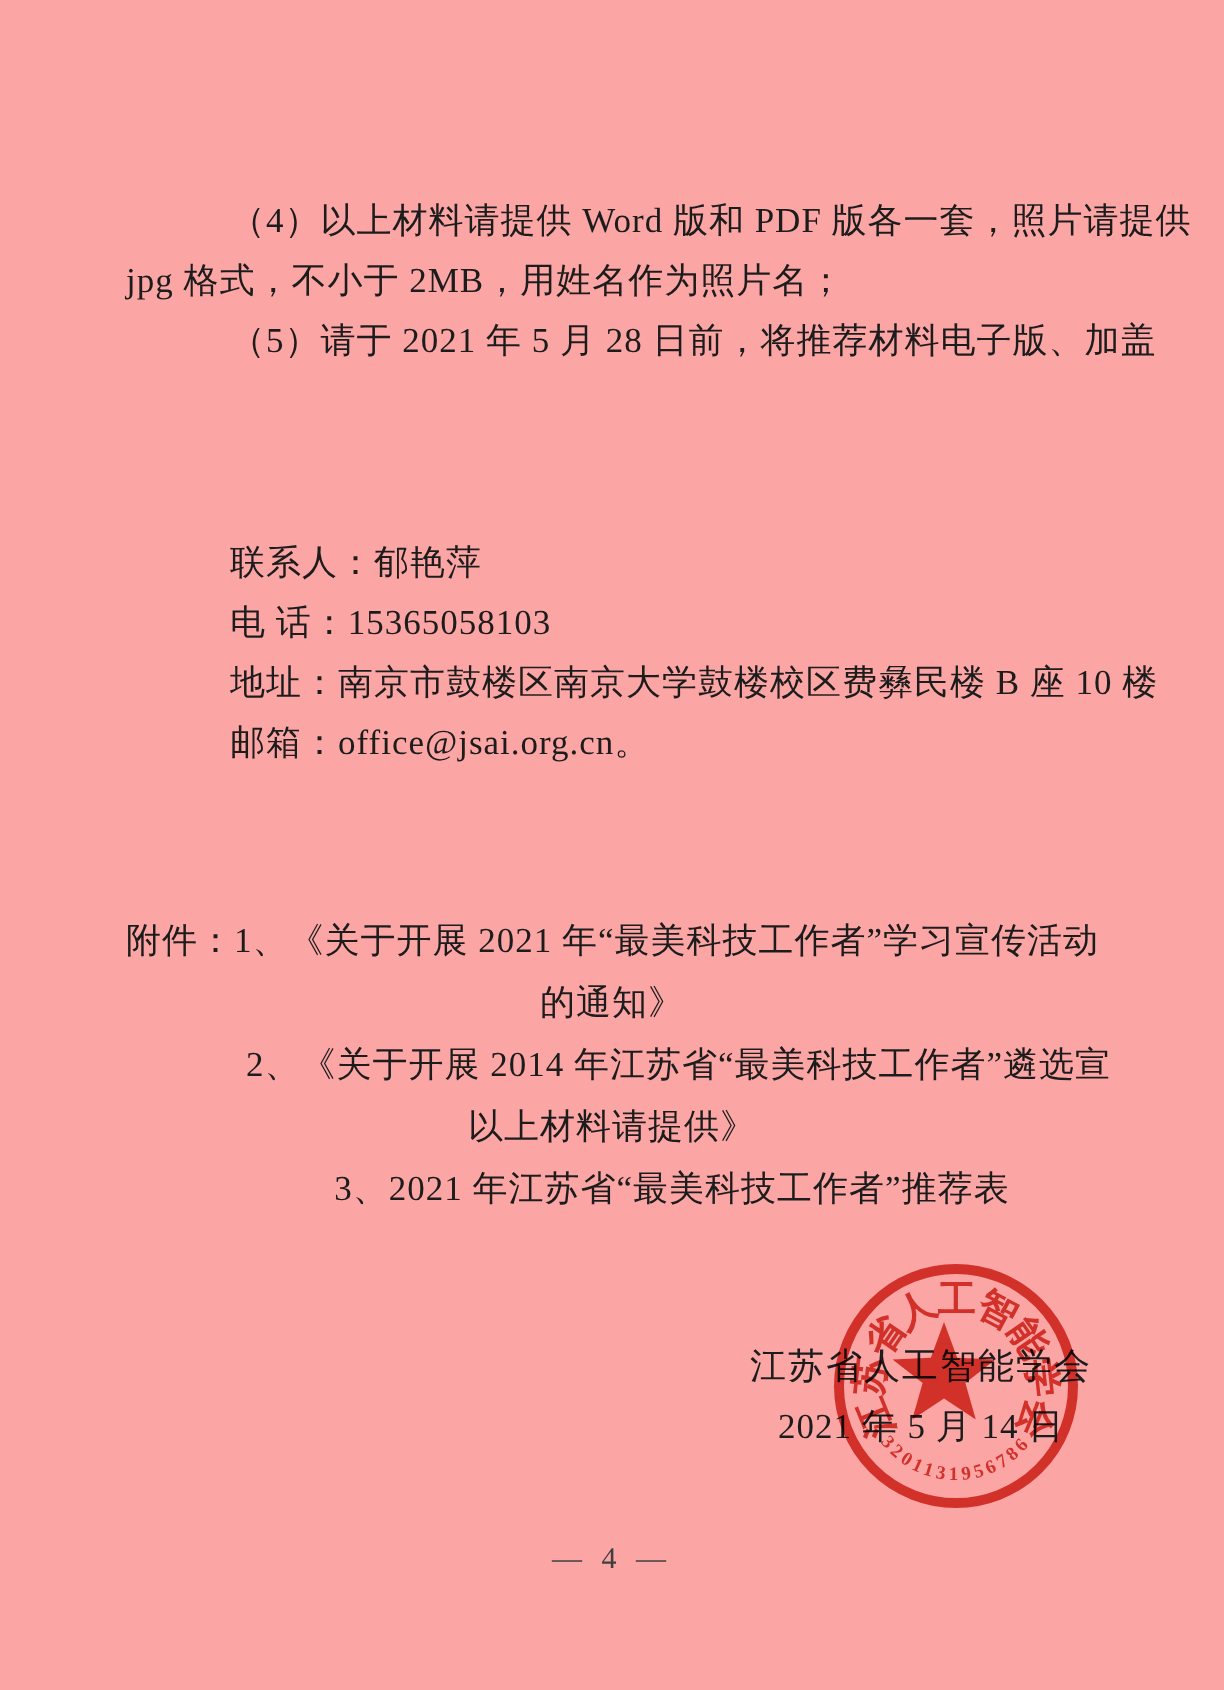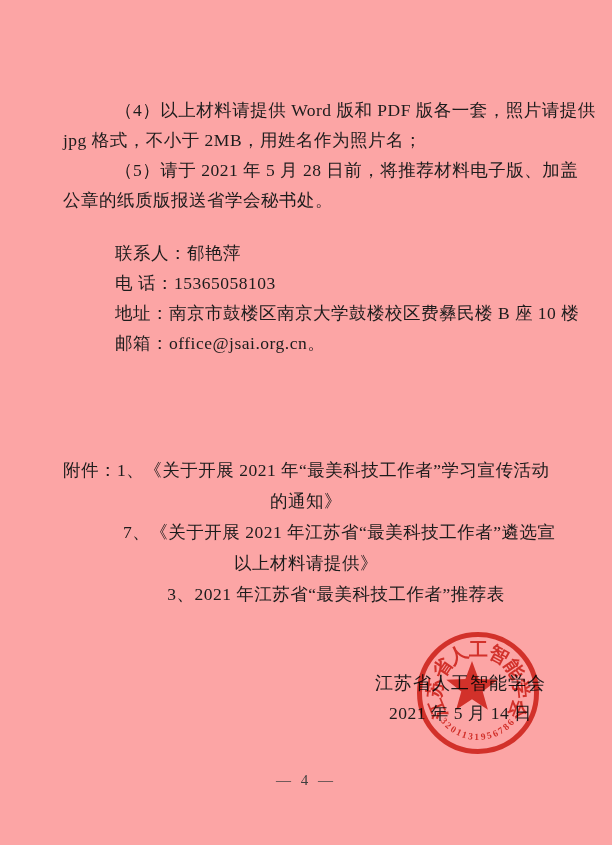--- a/index.html
+++ b/index.html
@@ -15,21 +15,21 @@
   .block{position:absolute;left:63px;right:63px;}
   .line{
     font-size:17.5px;
     line-height:30px;
     white-space:nowrap;
     letter-spacing:0.5px;
   }
   .indent{padding-left:52px;}
   .indent-lg{padding-left:60px;}
   .block-paragraphs{top:95px;}
-  .block-contact{top:238px;}
+  .block-contact{top:266px;}
   .block-attachments{top:455px;}
   .line-attach{line-height:31px;text-align:center;}
   .signature{
     position:absolute;
     right:66px;top:668px;
     display:flex;flex-direction:column;align-items:center;
     z-index:1;
   }
   .signature .org{font-size:18px;line-height:30px;letter-spacing:1px;white-space:nowrap;}
   .signature .date{font-size:17.5px;line-height:30px;letter-spacing:0.5px;white-space:nowrap;}
@@ -59,34 +59,33 @@
 </style>
 </head>
 <body>
 
 <div class="page">
 
   <div class="block block-paragraphs">
     <div class="line indent">（4）以上材料请提供 Word 版和 PDF 版各一套，照片请提供</div>
     <div class="line">jpg 格式，不小于 2MB，用姓名作为照片名；</div>
     <div class="line indent">（5）请于 2021 年 5 月 28 日前，将推荐材料电子版、加盖</div>
-    <div class="line">公章的纸质版报送省学会秘书处。</div>
   </div>
 
   <div class="block block-contact">
     <div class="line indent">联系人：郁艳萍</div>
     <div class="line indent">电 话：15365058103</div>
     <div class="line indent">地址：南京市鼓楼区南京大学鼓楼校区费彝民楼 B 座 10 楼</div>
     <div class="line indent">邮箱：office@jsai.org.cn。</div>
   </div>
 
   <div class="block block-attachments">
     <div class="line line-attach">附件：1、《关于开展 2021 年“最美科技工作者”学习宣传活动</div>
     <div class="line line-attach">的通知》</div>
-    <div class="line line-attach indent-lg">7、《关于开展 2021 年江苏省“最美科技工作者”遴选宣</div>
+    <div class="line line-attach indent-lg">2、《关于开展 2014 年江苏省“最美科技工作者”遴选宣</div>
     <div class="line line-attach">以上材料请提供》</div>
     <div class="line line-attach indent-lg">3、2021 年江苏省“最美科技工作者”推荐表</div>
   </div>
 
   <div class="signature">
     <div class="org">江苏省人工智能学会</div>
     <div class="date">2021 年 5 月 14 日</div>
   </div>
 
   <svg class="seal" viewBox="0 0 150 150" xmlns="http://www.w3.org/2000/svg">

